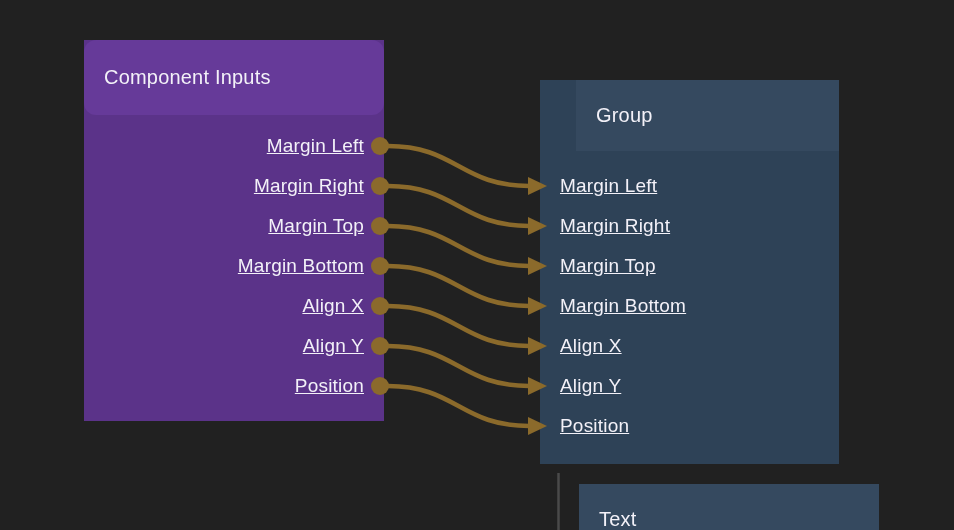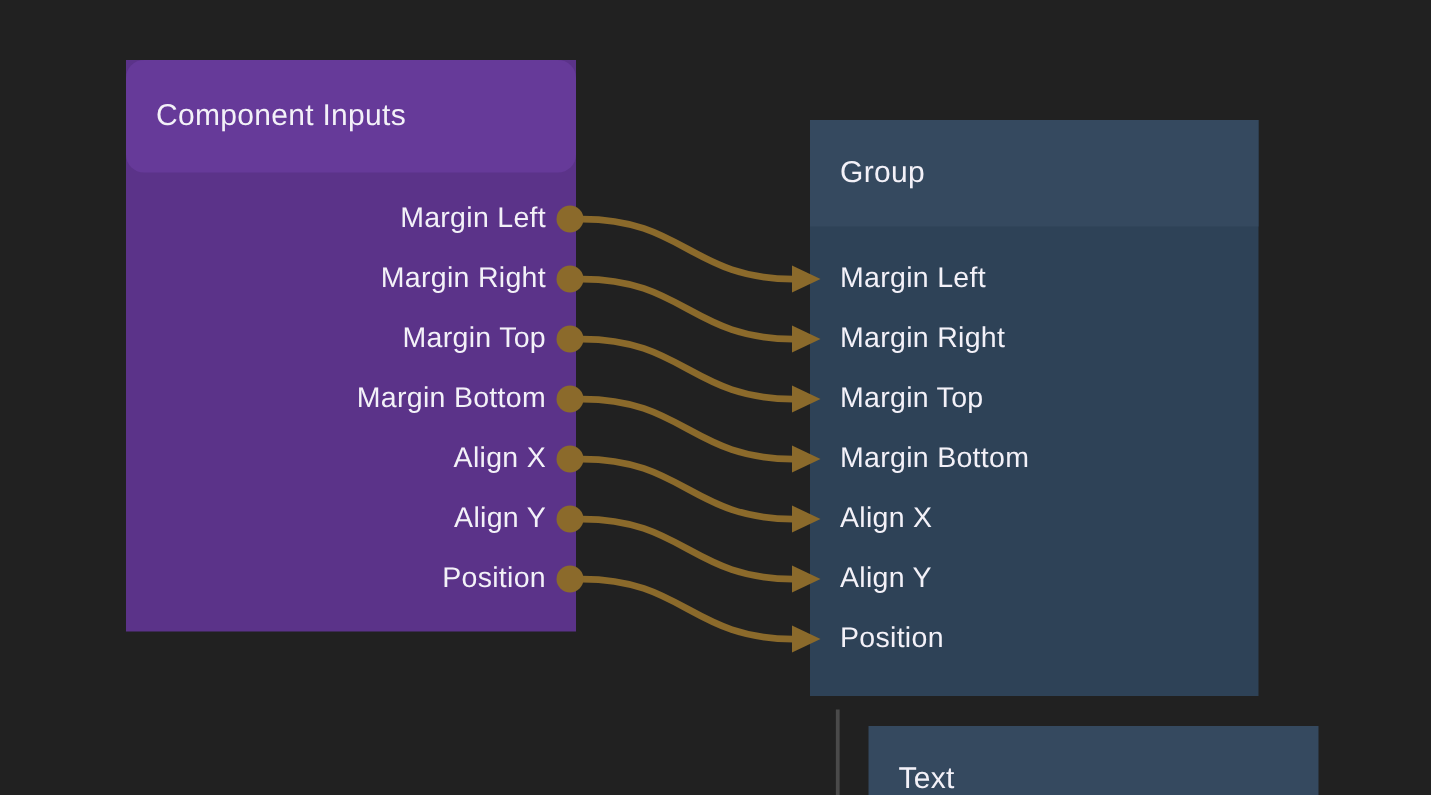--- a/index.html
+++ b/index.html
@@ -29,20 +29,21 @@
   }
 
   .port-row {
     height: 40px;
     line-height: 40px;
     color: #f3f1f8;
     font-size: 19px;
     letter-spacing: 0.2px;
     box-sizing: border-box;
     white-space: nowrap;
+    text-decoration: underline;
   }
 
   
   #node-component-inputs {
     left: 84px; top: 40px;
     width: 300px; height: 381px;
     background: #5b3389;
   }
   #node-component-inputs .node-header {
     height: 75px;
@@ -112,21 +113,21 @@
       <div class="port-row">Margin Right</div>
       <div class="port-row">Margin Top</div>
       <div class="port-row">Margin Bottom</div>
       <div class="port-row">Align X</div>
       <div class="port-row">Align Y</div>
       <div class="port-row">Position</div>
     </div>
   </div>
 
   <div class="node" id="node-group" style="background: rgb(46, 66, 87);">
-    <div class="node-header" style="background: rgb(53, 73, 95);">
+    <div class="node-header" style="background: rgb(53, 73, 95); margin-left: 36px;">
       <span>Group</span>
     </div>
     <div class="ports">
       <div class="port-row">Margin Left</div>
       <div class="port-row">Margin Right</div>
       <div class="port-row">Margin Top</div>
       <div class="port-row">Margin Bottom</div>
       <div class="port-row">Align X</div>
       <div class="port-row">Align Y</div>
       <div class="port-row">Position</div>

